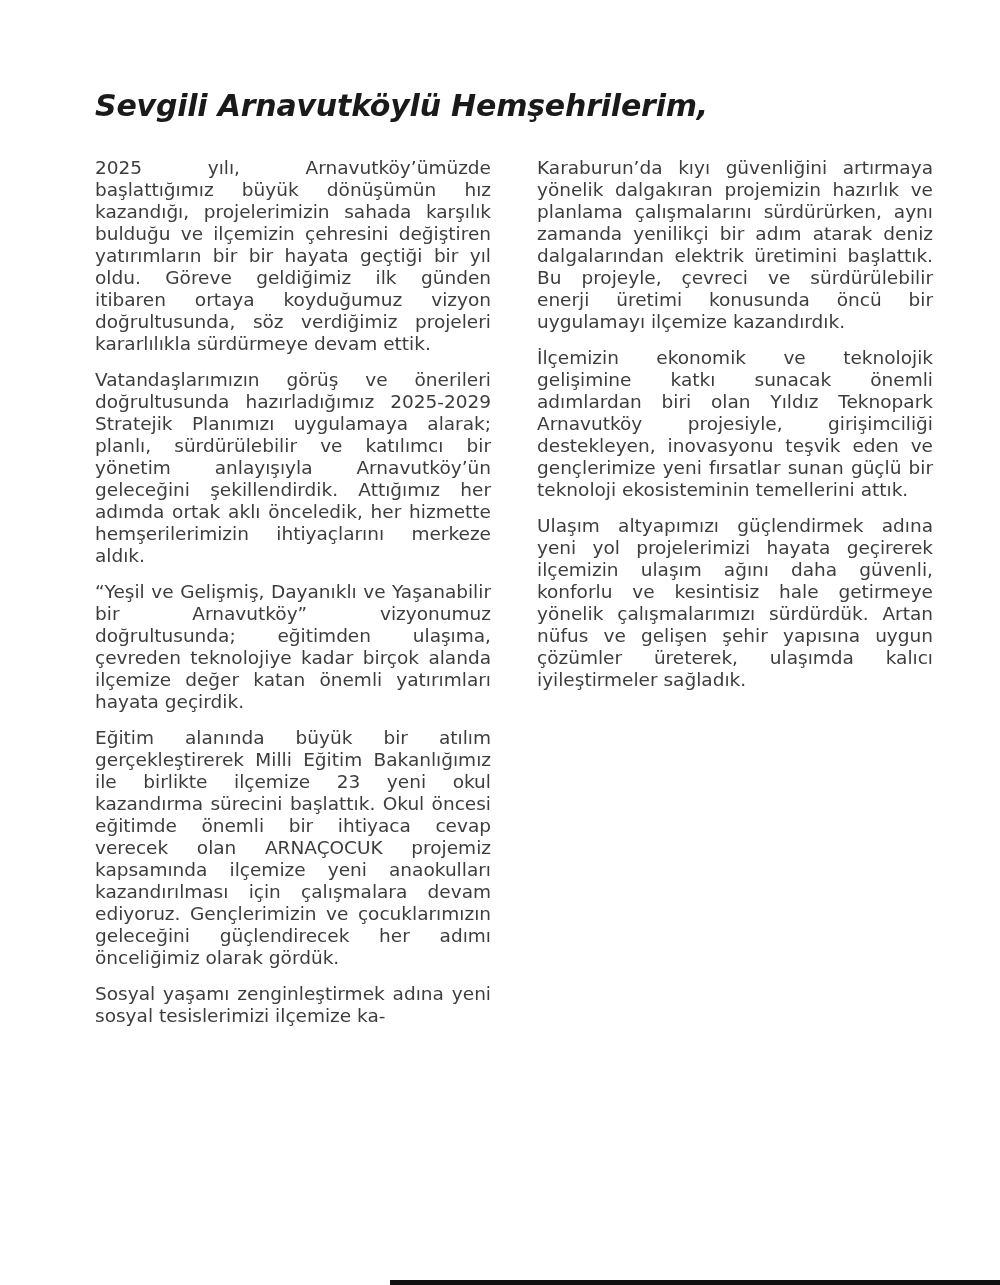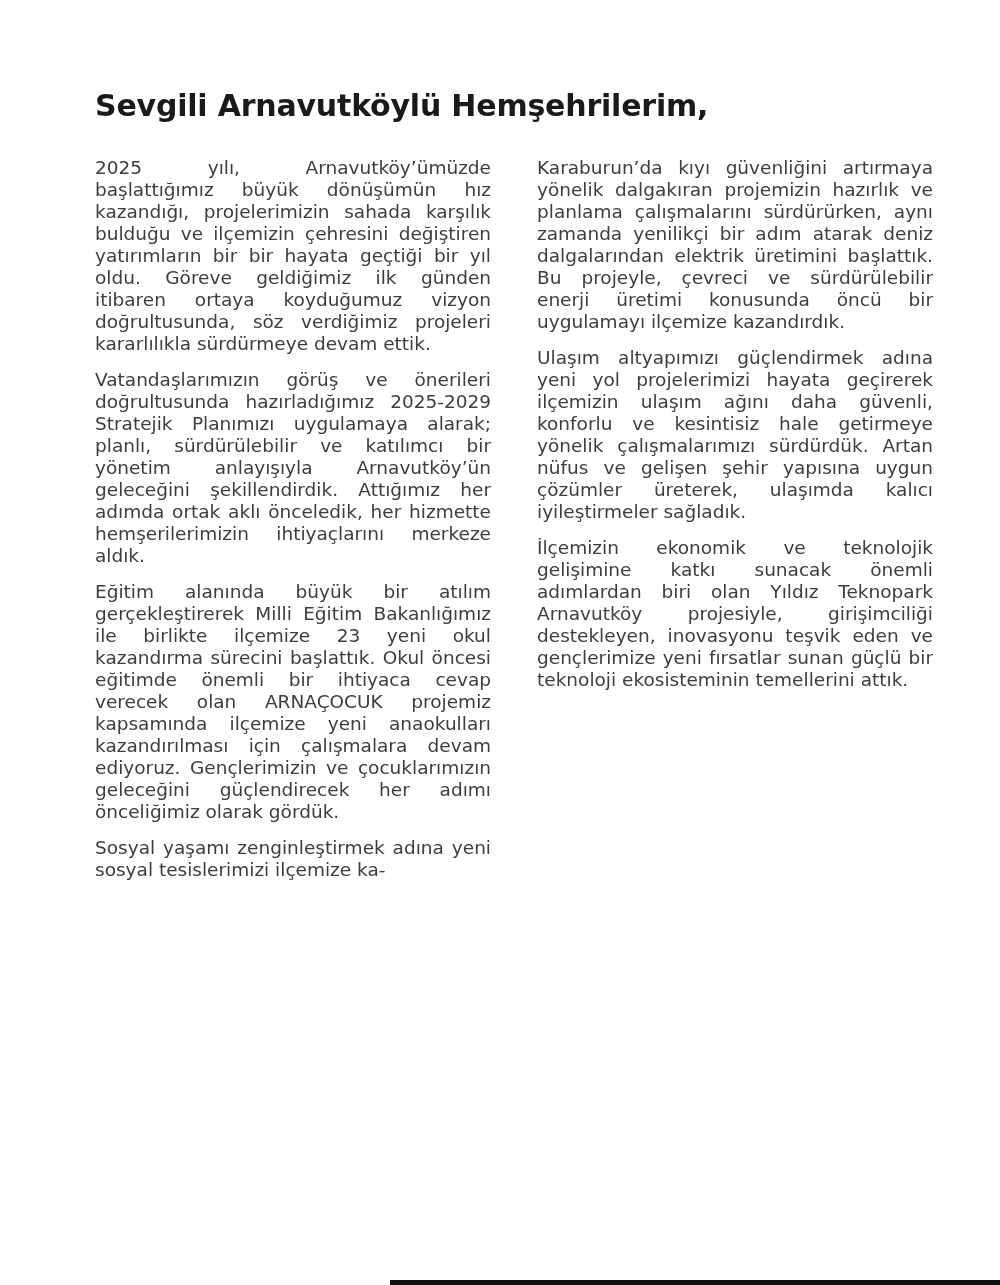--- a/index.html
+++ b/index.html
@@ -21,20 +21,21 @@
     top: 88px;
     width: 838px;
   }
   h1.page-title {
     margin: 0 0 34px 0;
     font-size: 30px;
     font-weight: 700;
     letter-spacing: -0.2px;
     color: #1a1a1a;
     font-family: "DejaVu Sans", "Liberation Sans", sans-serif;
+    font-style: italic;
   }
   .columns {
     display: flex;
     gap: 46px;
   }
   .col {
     width: 396px;
     flex: 0 0 396px;
   }
   .col p {
@@ -63,27 +64,28 @@
 <div class="page">
   <div class="content">
 
     <h1 class="page-title">Sevgili Arnavutköylü Hemşehrilerim,</h1>
 
     <div class="columns">
 
       <div class="col">
         <p>2025 yılı, Arnavutköy’ümüzde başlattığımız büyük dönüşümün hız kazandığı, projelerimizin sahada karşılık bulduğu ve ilçemizin çehresini değiştiren yatırımların bir bir hayata geçtiği bir yıl oldu. Göreve geldiğimiz ilk günden itibaren ortaya koyduğumuz vizyon doğrultusunda, söz verdiğimiz projeleri kararlılıkla sürdürmeye devam ettik.</p>
         <p>Vatandaşlarımızın görüş ve önerileri doğrultusunda hazırladığımız 2025-2029 Stratejik Planımızı uygulamaya alarak; planlı, sürdürülebilir ve katılımcı bir yönetim anlayışıyla Arnavutköy’ün geleceğini şekillendirdik. Attığımız her adımda ortak aklı önceledik, her hizmette hemşerilerimizin ihtiyaçlarını merkeze aldık.</p>
+        <p>“Yeşil ve Gelişmiş, Dayanıklı ve Yaşanabilir bir Arnavutköy” vizyonumuz doğrultusunda; eğitimden ulaşıma, çevreden teknolojiye kadar birçok alanda ilçemize değer katan önemli yatırımları hayata geçirdik.</p>
         <p>Eğitim alanında büyük bir atılım gerçekleştirerek Milli Eğitim Bakanlığımız ile birlikte ilçemize 23 yeni okul kazandırma sürecini başlattık. Okul öncesi eğitimde önemli bir ihtiyaca cevap verecek olan ARNAÇOCUK projemiz kapsamında ilçemize yeni anaokulları kazandırılması için çalışmalara devam ediyoruz. Gençlerimizin ve çocuklarımızın geleceğini güçlendirecek her adımı önceliğimiz olarak gördük.</p>
         <p>Sosyal yaşamı zenginleştirmek adına yeni sosyal tesislerimizi ilçemize ka-</p>
       </div>
 
       <div class="col">
         <p>Karaburun’da kıyı güvenliğini artırmaya yönelik dalgakıran projemizin hazırlık ve planlama çalışmalarını sürdürürken, aynı zamanda yenilikçi bir adım atarak deniz dalgalarından elektrik üretimini başlattık. Bu projeyle, çevreci ve sürdürülebilir enerji üretimi konusunda öncü bir uygulamayı ilçemize kazandırdık.</p>
+        <p>İlçemizin ekonomik ve teknolojik gelişimine katkı sunacak önemli adımlardan biri olan Yıldız Teknopark Arnavutköy projesiyle, girişimciliği destekleyen, inovasyonu teşvik eden ve gençlerimize yeni fırsatlar sunan güçlü bir teknoloji ekosisteminin temellerini attık.</p>
         <p>Ulaşım altyapımızı güçlendirmek adına yeni yol projelerimizi hayata geçirerek ilçemizin ulaşım ağını daha güvenli, konforlu ve kesintisiz hale getirmeye yönelik çalışmalarımızı sürdürdük. Artan nüfus ve gelişen şehir yapısına uygun çözümler üreterek, ulaşımda kalıcı iyileştirmeler sağladık.</p>
-        <p>İlçemizin ekonomik ve teknolojik gelişimine katkı sunacak önemli adımlardan biri olan Yıldız Teknopark Arnavutköy projesiyle, girişimciliği destekleyen, inovasyonu teşvik eden ve gençlerimize yeni fırsatlar sunan güçlü bir teknoloji ekosisteminin temellerini attık.</p>
       </div>
 
     </div>
   </div>
 
   <div class="footer-bar"></div>
 </div>
 
 </body></html>

